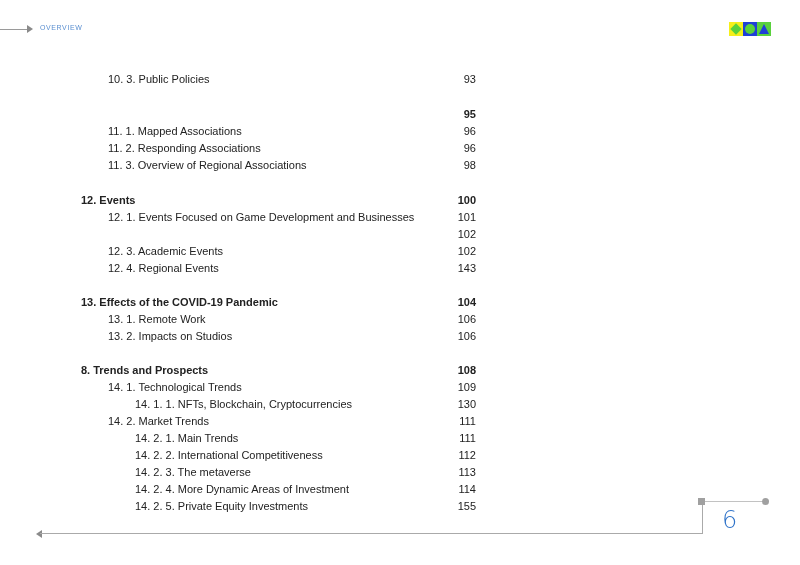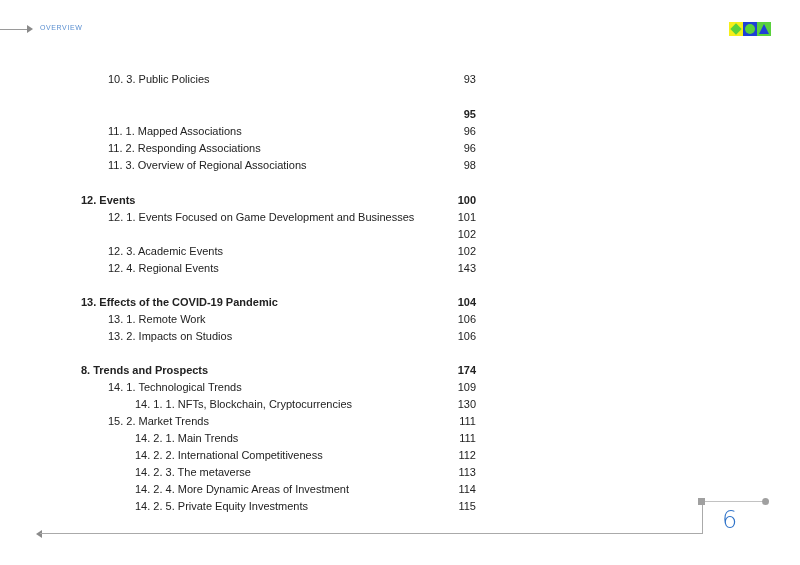--- a/index.html
+++ b/index.html
@@ -102,53 +102,53 @@
       <span class="label">13. 1. Remote Work</span>
       <span class="page">106</span>
     </div>
   <div class="row l1" style="top:330px">
       <span class="label">13. 2. Impacts on Studios</span>
       <span class="page">106</span>
     </div>
 
   <div class="row l0" style="top:364px">
       <span class="label">8. Trends and Prospects</span>
-      <span class="page">174</span>
+      <span class="page">108</span>
     </div>
   <div class="row l1" style="top:381px">
       <span class="label">14. 1. Technological Trends</span>
       <span class="page">109</span>
     </div>
   <div class="row l2" style="top:398px">
       <span class="label">14. 1. 1. NFTs, Blockchain, Cryptocurrencies</span>
       <span class="page">130</span>
     </div>
   <div class="row l1" style="top:415px">
-      <span class="label">15. 2. Market Trends</span>
+      <span class="label">14. 2. Market Trends</span>
       <span class="page">111</span>
     </div>
   <div class="row l2" style="top:432px">
       <span class="label">14. 2. 1. Main Trends</span>
       <span class="page">111</span>
     </div>
   <div class="row l2" style="top:449px">
       <span class="label">14. 2. 2. International Competitiveness</span>
       <span class="page">112</span>
     </div>
   <div class="row l2" style="top:466px">
       <span class="label">14. 2. 3. The metaverse</span>
       <span class="page">113</span>
     </div>
   <div class="row l2" style="top:483px">
       <span class="label">14. 2. 4. More Dynamic Areas of Investment</span>
       <span class="page">114</span>
     </div>
   <div class="row l2" style="top:500px">
       <span class="label">14. 2. 5.  Private Equity Investments</span>
-      <span class="page">115</span>
+      <span class="page">155</span>
     </div>
 </div>
 
 <div class="foot-arrow"></div>
 <div class="foot-h"></div>
 <div class="foot-v"></div>
 <div class="foot-sq"></div>
 <div class="foot-top"></div>
 <div class="foot-dot"></div>
 <div class="page-num">6</div>

